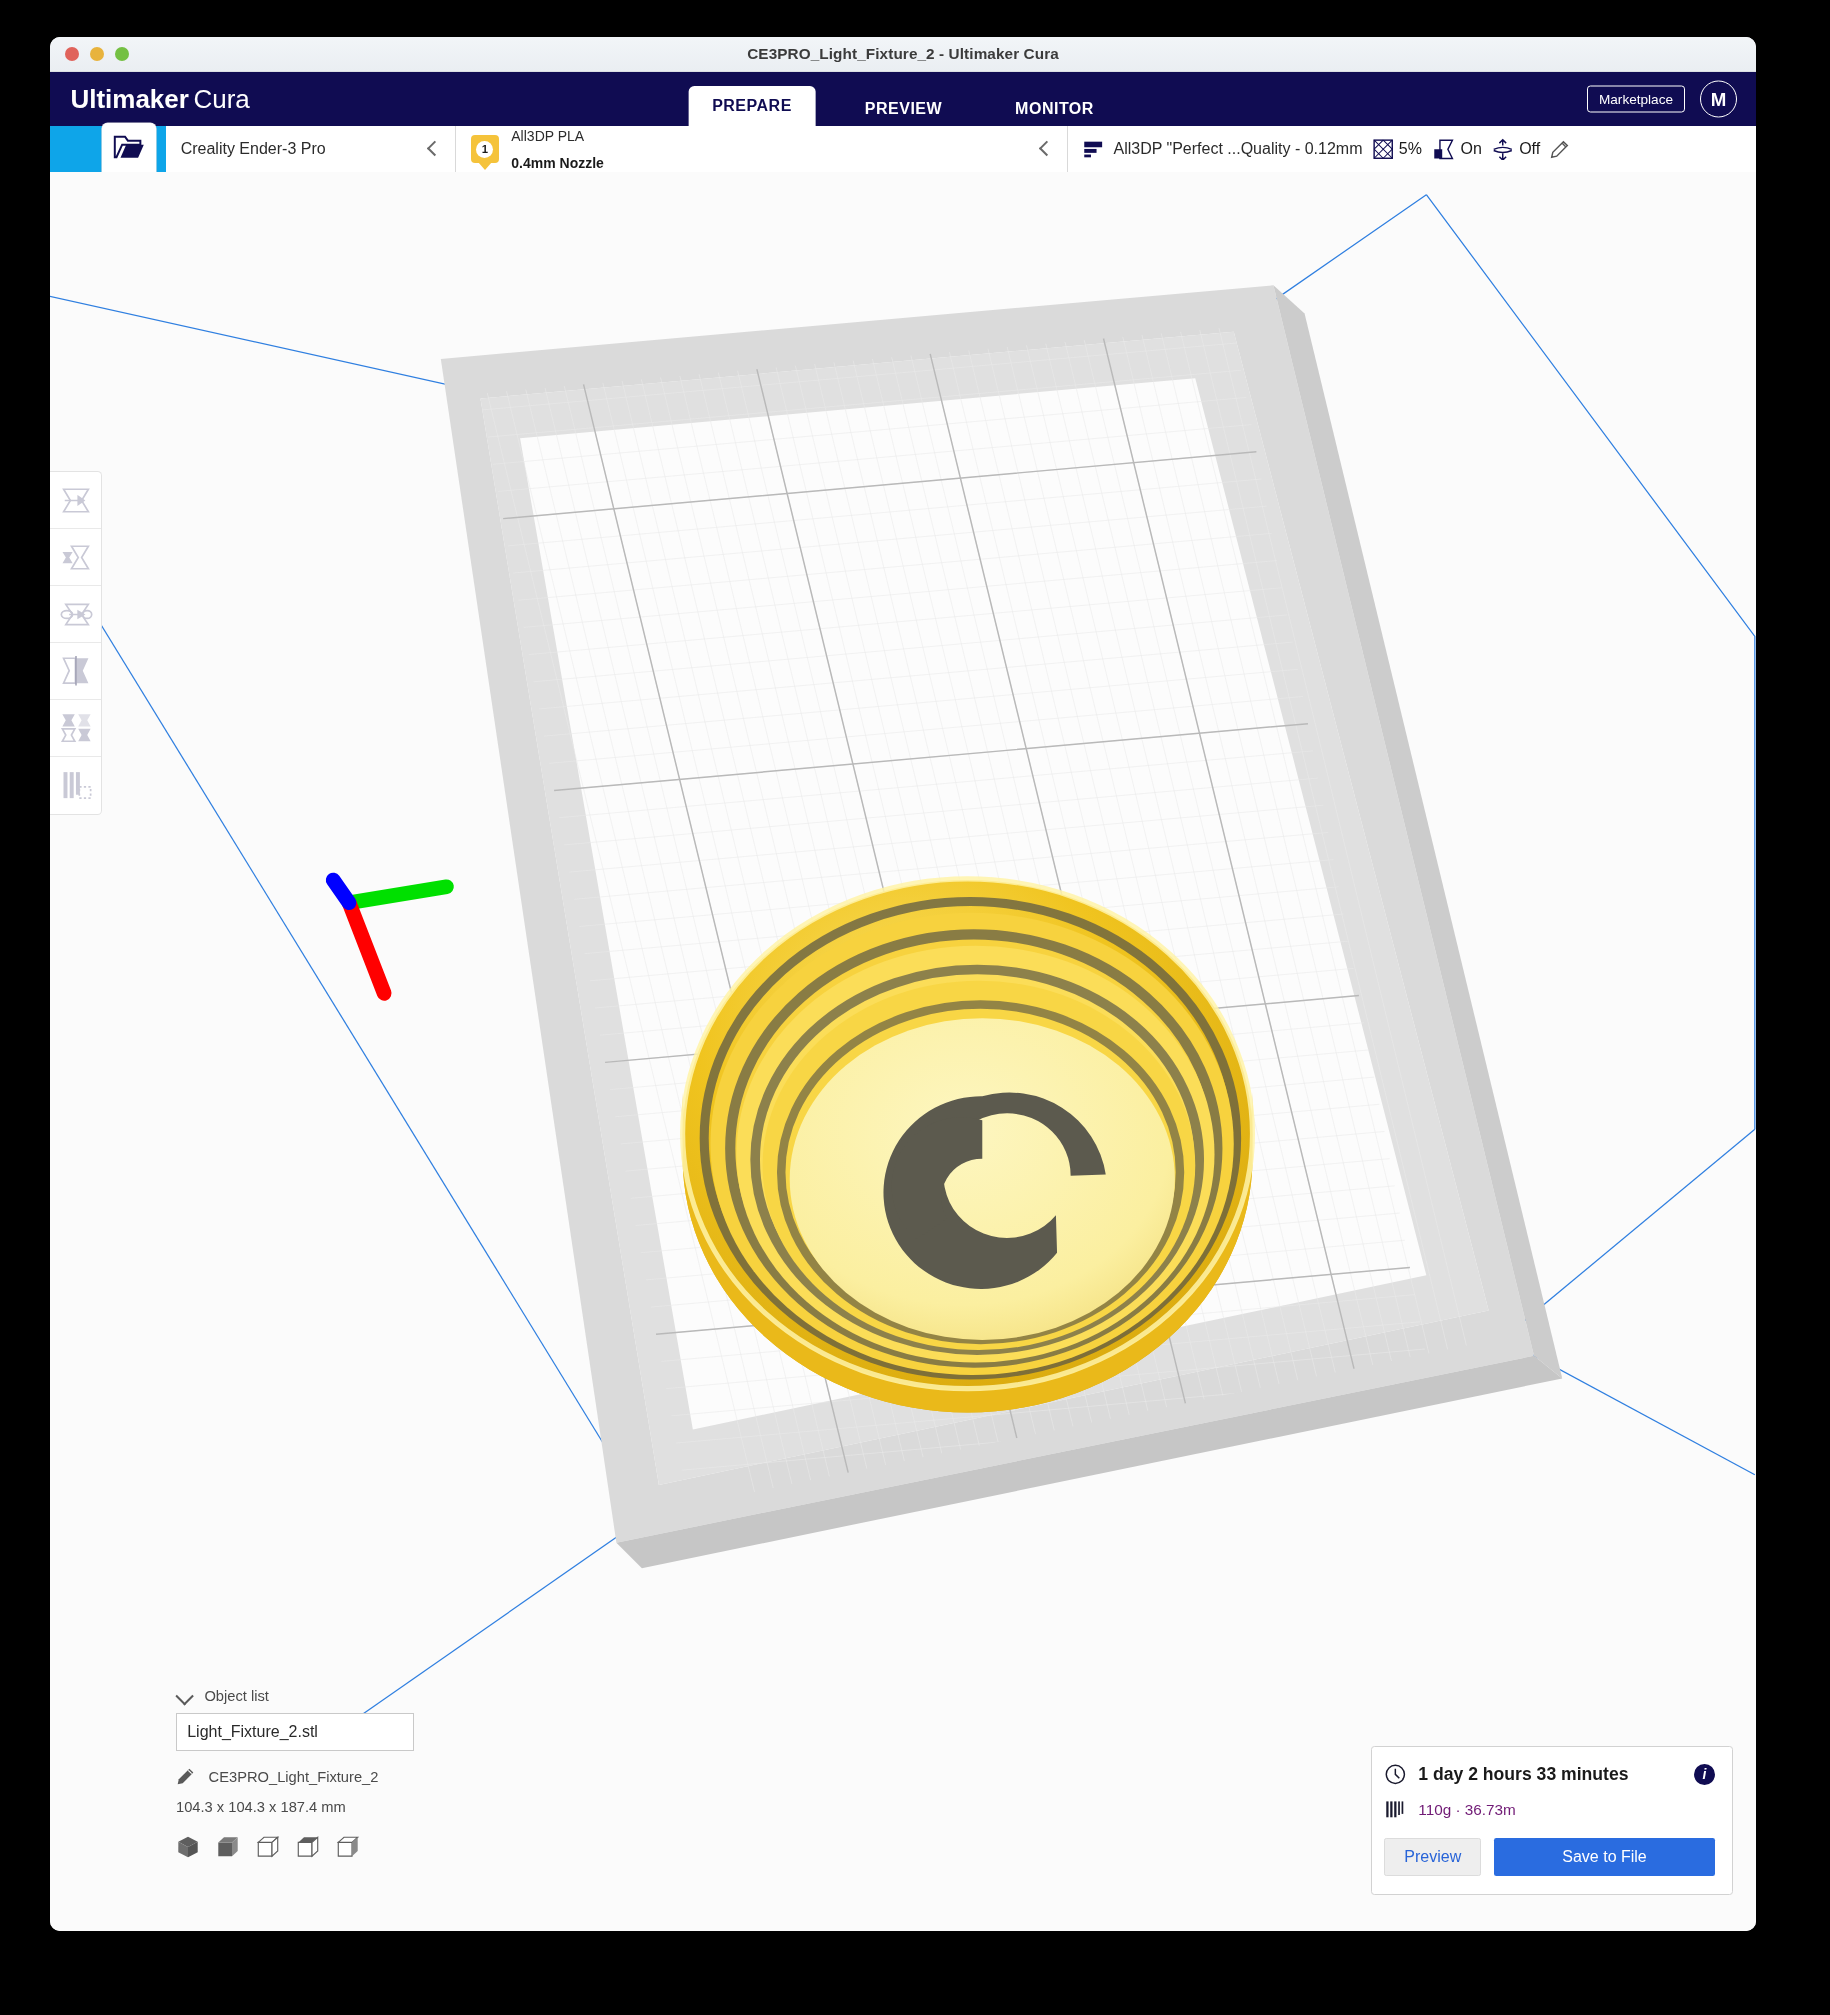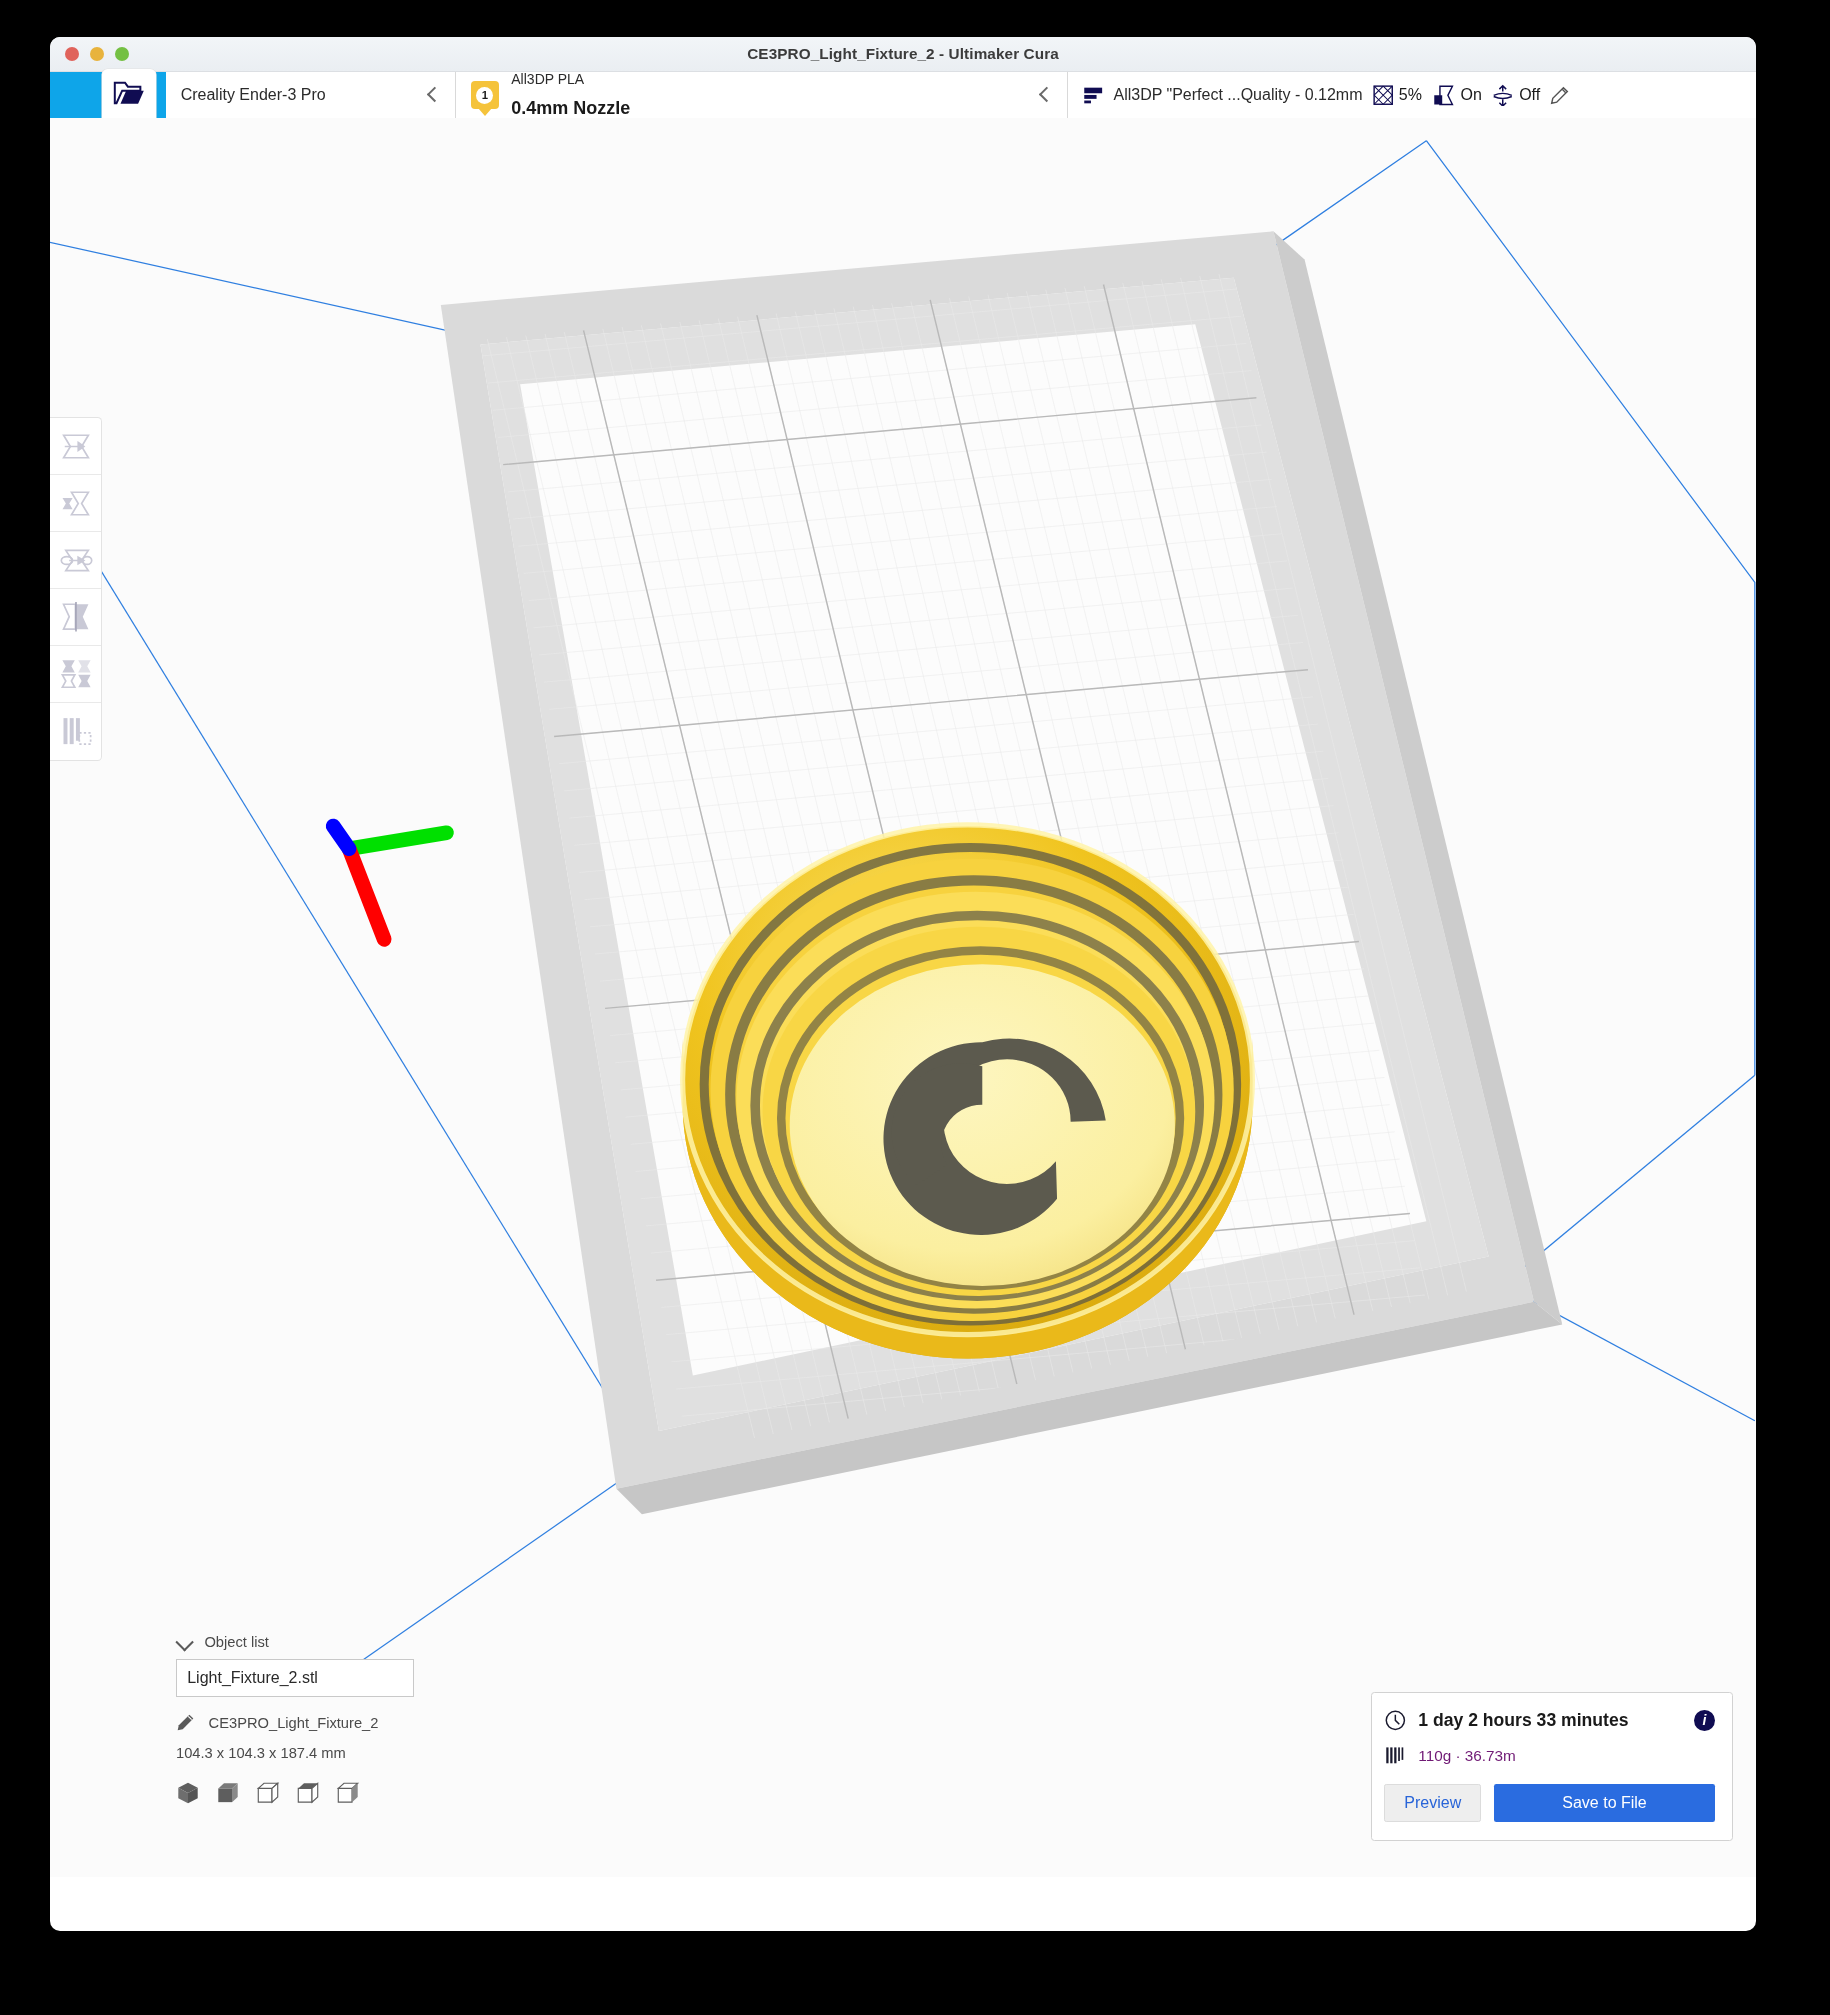--- a/index.html
+++ b/index.html
@@ -155,21 +155,21 @@
     border-top: 8.5px solid #f5c33b;
   }
   .extruder-pin .num {
     width: 17px; height: 17px; border-radius: 50%;
     background: #ffffff; color: #1a1a1a;
     font-size: 11.3px; font-weight: bold;
     display: flex; align-items: center; justify-content: center;
   }
   .mat-lines { display: flex; flex-direction: column; gap: 11px; flex: 1; }
   #material-name { font-size: 14px; color: #2b2b2b; }
-  #nozzle-size { font-size: 18px; color: #1a1a1a; font-weight: bold; }
+  #nozzle-size { font-size: 14px; color: #1a1a1a; font-weight: bold; }
 
   #profile-selector {
     flex: 1;
     padding: 0 14.7px;
     gap: 10.2px;
     overflow: hidden;
   }
   #profile-name { font-size: 16px; color: #2b2b2b; white-space: nowrap; }
   .setting-chip { display: flex; align-items: center; gap: 5.7px; }
   .setting-chip .val { font-size: 16px; color: #1a1a1a; }
@@ -286,20 +286,36 @@
 
   <div id="titlebar">
     <div class="traffic-lights">
       <div class="tl red"></div>
       <div class="tl yellow"></div>
       <div class="tl green"></div>
     </div>
     <div id="window-title">CE3PRO_Light_Fixture_2 - Ultimaker Cura</div>
   </div>
 
+  <div id="cura-header">
+    <div id="brand">
+      <span class="bold">Ultimaker</span><span class="light">Cura</span>
+    </div>
+
+    <div id="stage-tabs">
+      <div class="stage-tab active">PREPARE</div>
+      <div class="stage-tab">PREVIEW</div>
+      <div class="stage-tab">MONITOR</div>
+    </div>
+
+    <div id="header-right">
+      <div id="marketplace-btn">Marketplace</div>
+      <div id="avatar">M</div>
+    </div>
+  </div>
 
   <div id="config-bar">
 
     <div id="open-file-btn">
       <svg width="32" height="25" viewBox="0 0 56 44">
         <path d="M3 3 h18 l5 7 h22 v7 h-32 l-10 22 h-3 z" fill="none" stroke="#100c52" stroke-width="3.5"></path>
         <path d="M13 40 L23 17 H54 L44 40 Z" fill="#100c52"></path>
       </svg>
     </div>
 

